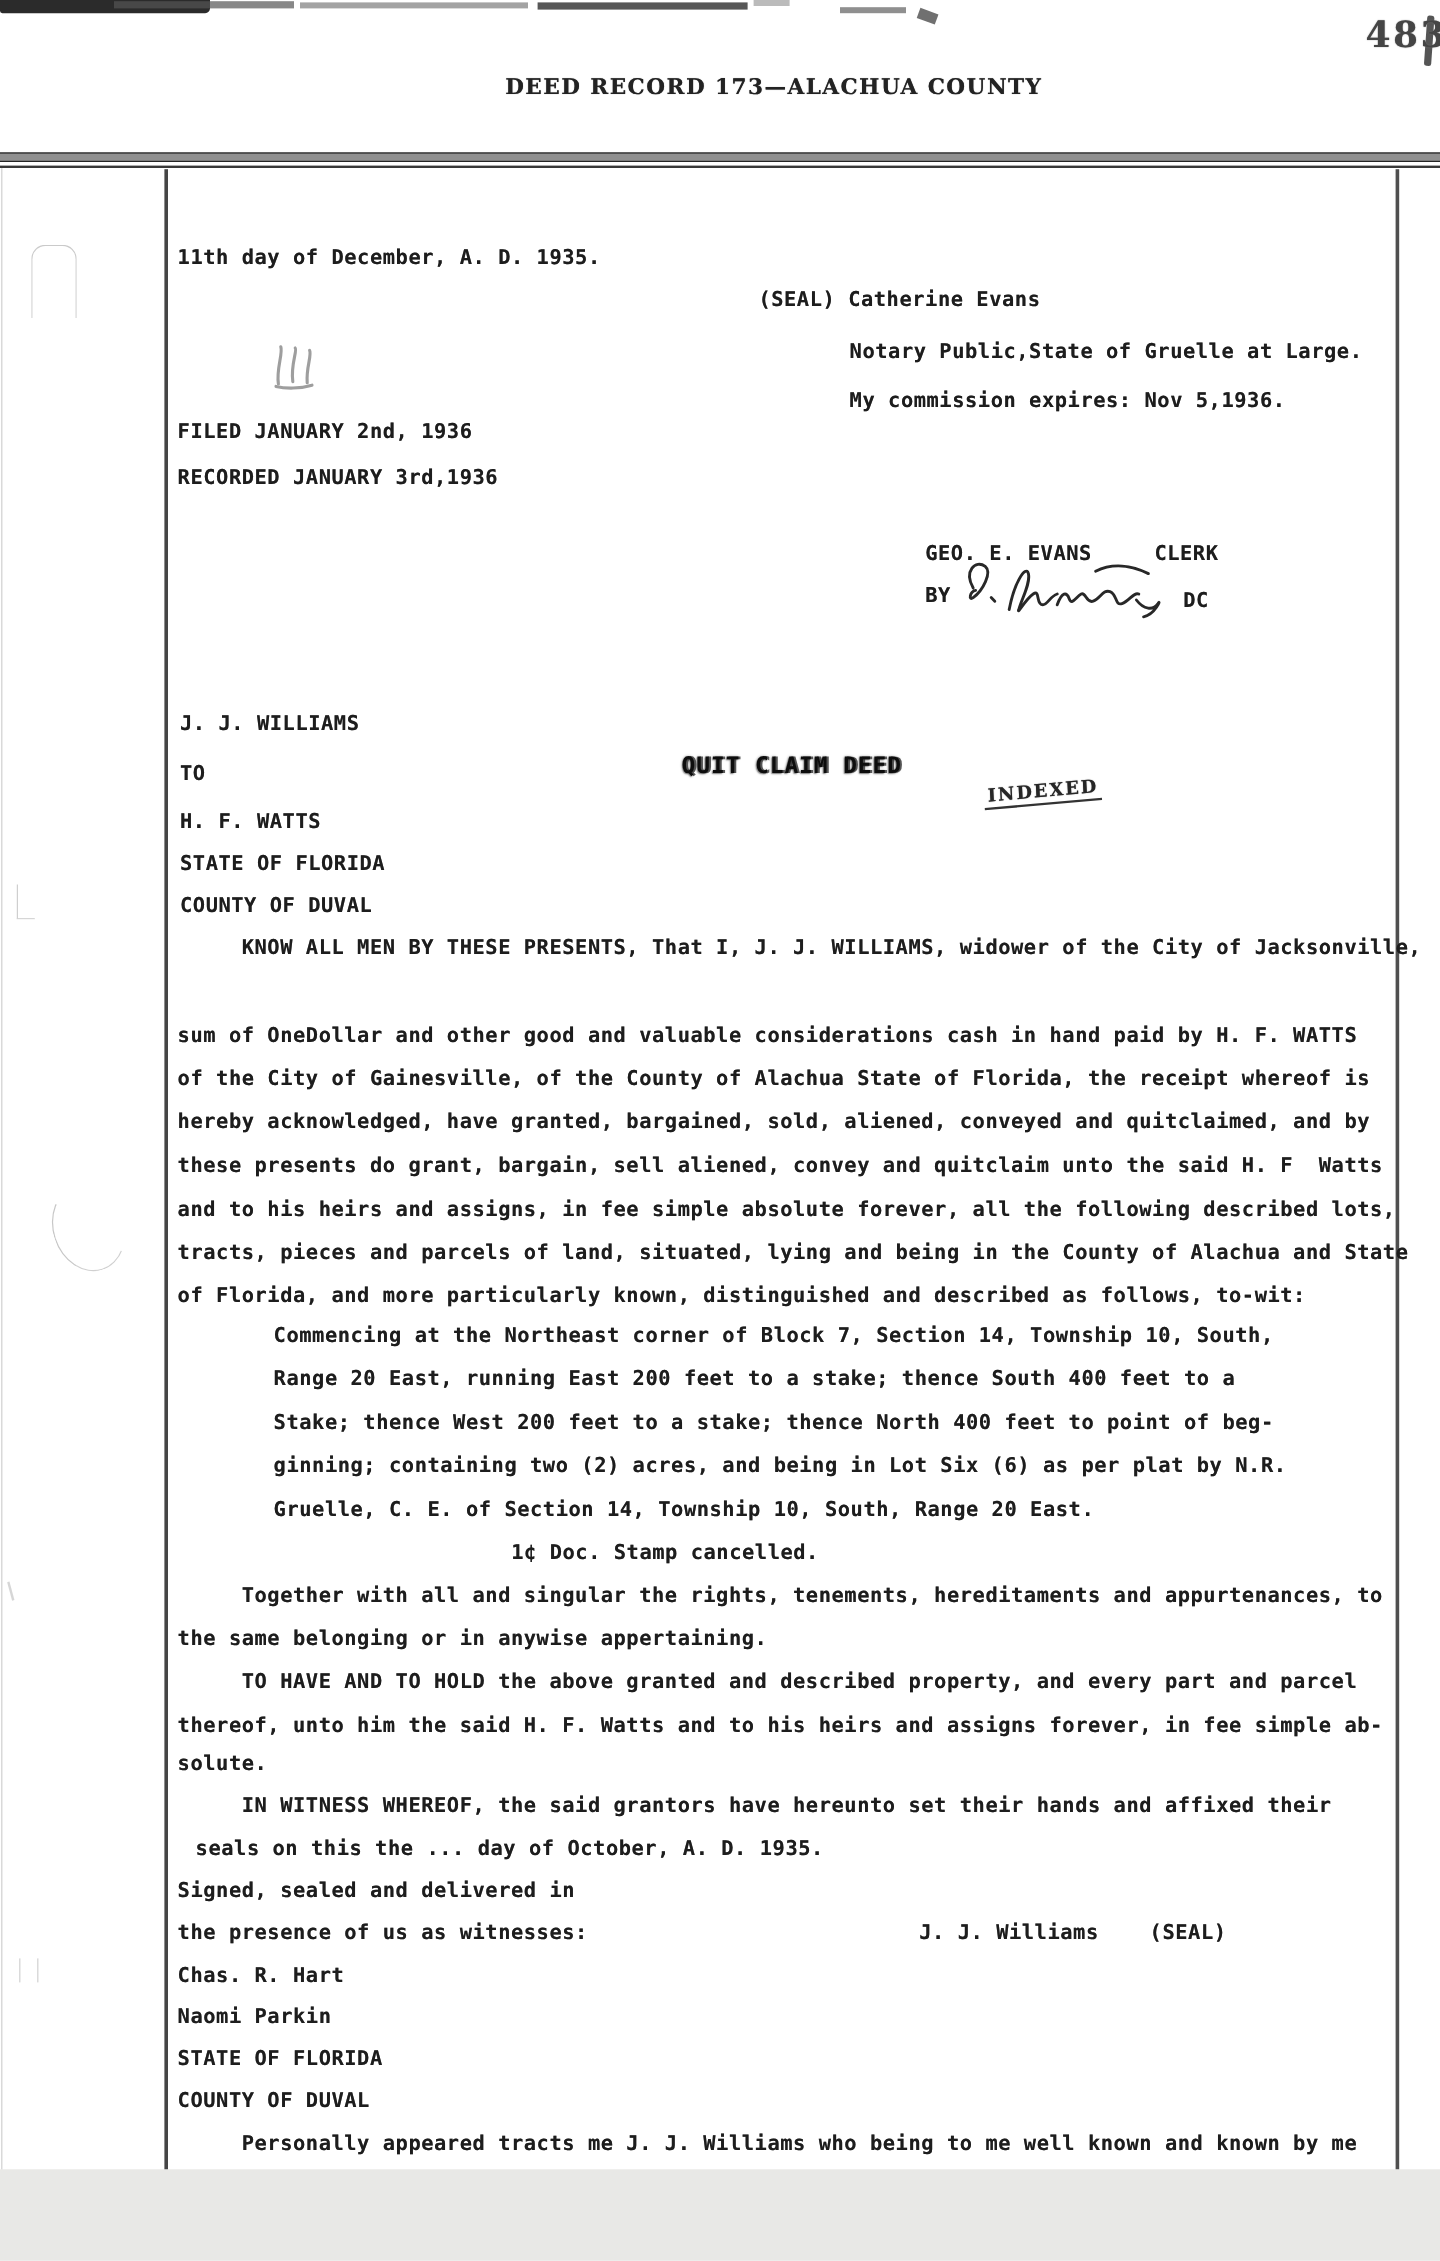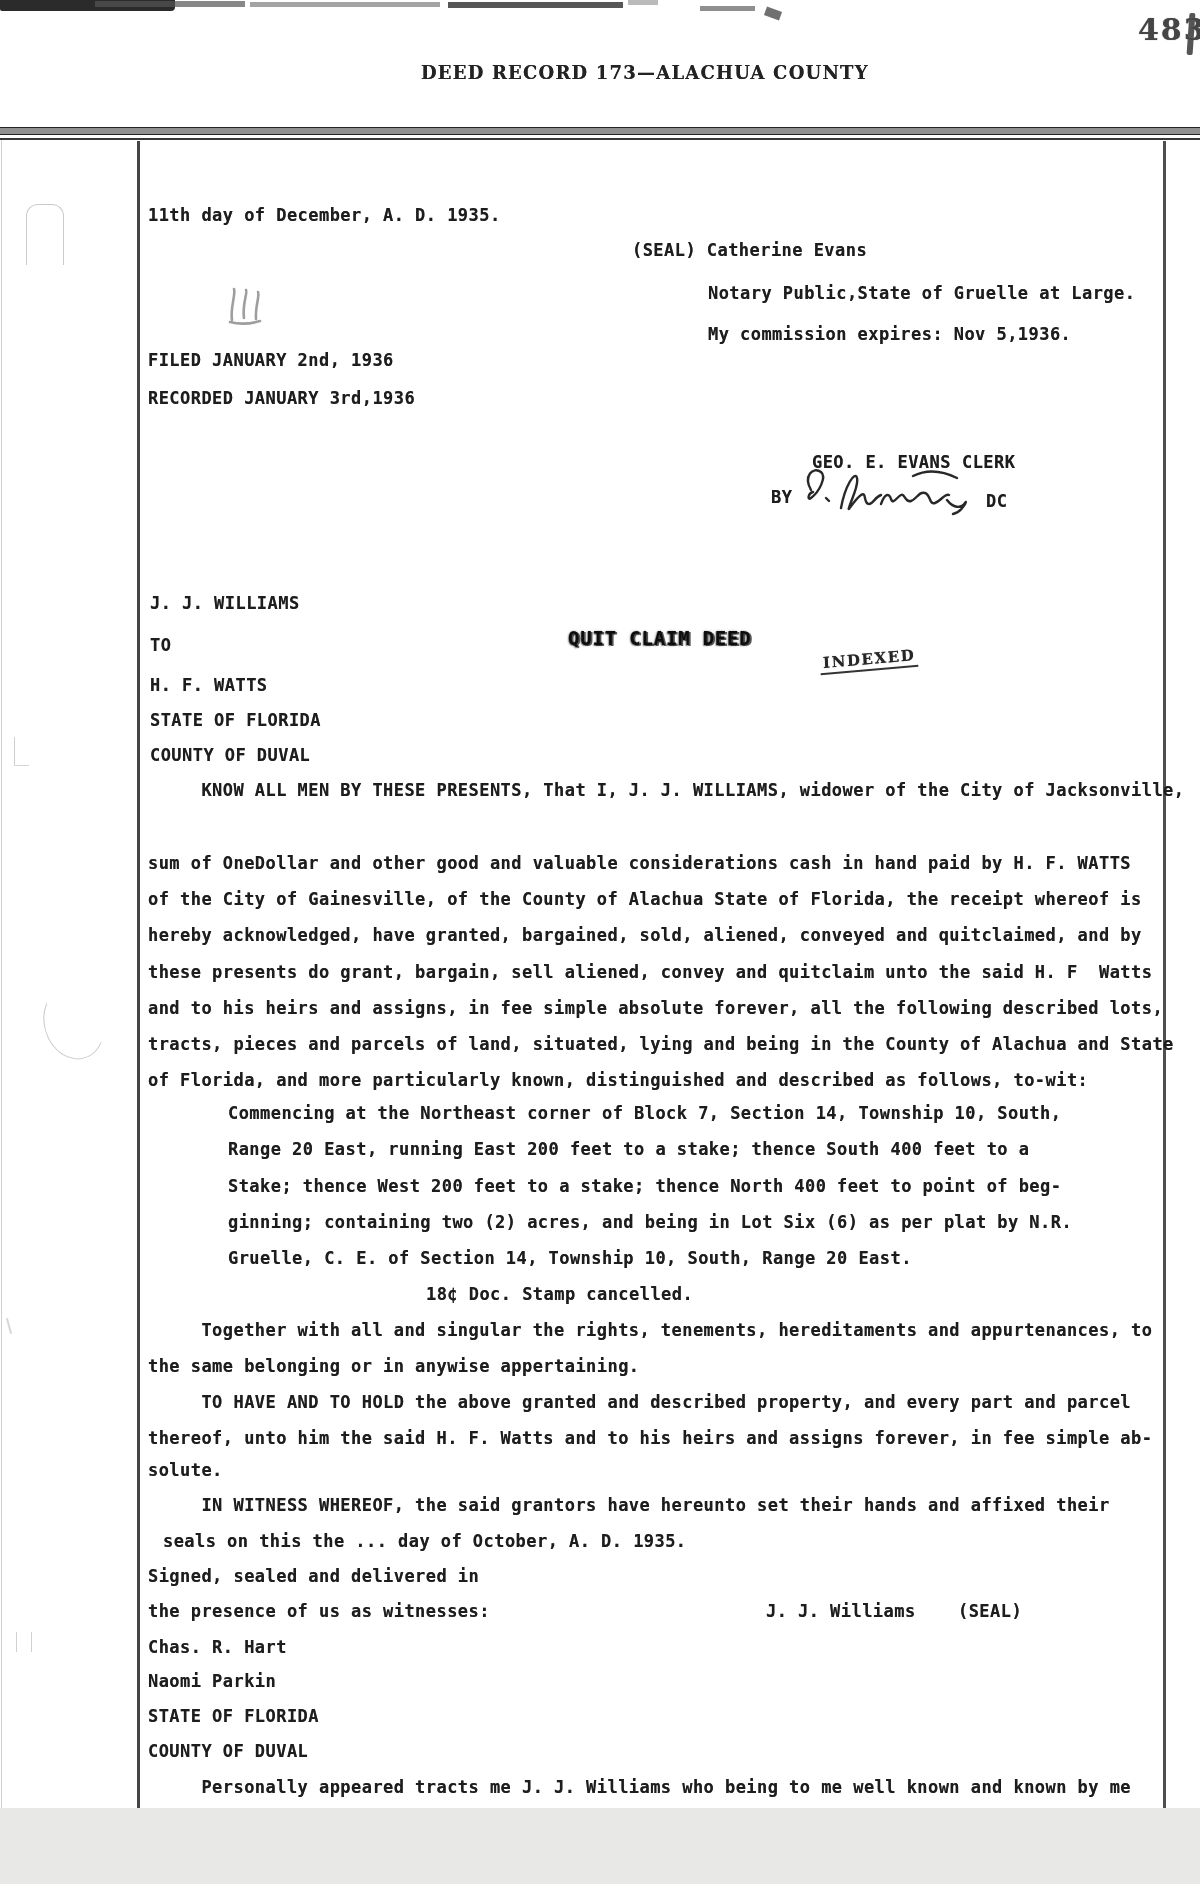--- a/index.html
+++ b/index.html
@@ -94,21 +94,21 @@
       <path d="M10,36 C8,24 14,10 12,5"></path>
       <path d="M22,34 C20,20 26,8 24,6"></path>
       <path d="M34,35 C33,22 38,12 36,8"></path>
       <path d="M8,38 C16,40 28,40 38,37"></path>
     </g>
   </svg>
 
   <div class="ln" style="left:148px;top:350px;">FILED JANUARY 2nd, 1936</div>
   <div class="ln" style="left:148px;top:388px;">RECORDED JANUARY 3rd,1936</div>
 
-  <div class="ln" style="left:812px;top:452px;">GEO. E. EVANS</div>
+  <div class="ln" style="left:771px;top:452px;">GEO. E. EVANS</div>
   <div class="ln" style="left:962px;top:452px;">CLERK</div>
   <div class="ln" style="left:771px;top:487px;">BY</div>
   <div class="ln" style="left:986px;top:491px;">DC</div>
   <svg style="left:795px;top:462px;" width="180" height="58" viewBox="0 0 180 58">
     <g fill="none" stroke="#161616" stroke-width="2.4" stroke-linecap="round" opacity=".92">
       <path d="M16,28 C8,14 18,4 26,10 C32,15 24,30 16,36 C12,39 13,31 18,30"></path>
       <path d="M31,36 l3,3"></path>
       <path d="M46,46 C50,24 60,8 62,16 C64,24 56,38 54,46 C52,51 60,37 66,33 C72,29 68,42 74,42 C78,42 80,35 86,33"></path>
       <path d="M86,42 C90,31 94,31 96,37 C98,43 102,35 106,33 C110,31 110,41 116,39 C122,37 124,29 130,31 C136,33 134,43 140,41 C146,39 150,31 154,33"></path>
       <path d="M118,14 C132,7 148,9 162,16"></path>
@@ -132,21 +132,21 @@
   <div class="ln" style="left:148px;top:998px;">and to his heirs and assigns, in fee simple absolute forever, all the following described lots,</div>
   <div class="ln" style="left:148px;top:1034px;">tracts, pieces and parcels of land, situated, lying and being in the County of Alachua and State</div>
   <div class="ln" style="left:148px;top:1070px;">of Florida, and more particularly known, distinguished and described as follows, to-wit:</div>
 
   <div class="ln" style="left:228px;top:1103px;">Commencing at the Northeast corner of Block 7, Section 14, Township 10, South,</div>
   <div class="ln" style="left:228px;top:1139px;">Range 20 East, running East 200 feet to a stake; thence South 400 feet to a</div>
   <div class="ln" style="left:228px;top:1176px;">Stake; thence West 200 feet to a stake; thence North 400 feet to point of beg-</div>
   <div class="ln" style="left:228px;top:1212px;">ginning; containing two (2) acres, and being in Lot Six (6) as per plat by N.R.</div>
   <div class="ln" style="left:228px;top:1248px;">Gruelle, C. E. of Section 14, Township 10, South, Range 20 East.</div>
 
-  <div class="ln" style="left:426px;top:1284px;">18¢ Doc. Stamp cancelled.</div>
+  <div class="ln" style="left:426px;top:1284px;">1¢ Doc. Stamp cancelled.</div>
 
   <div class="ln" style="left:148px;top:1320px;">     Together with all and singular the rights, tenements, hereditaments and appurtenances, to</div>
   <div class="ln" style="left:148px;top:1356px;">the same belonging or in anywise appertaining.</div>
 
   <div class="ln" style="left:148px;top:1392px;">     TO HAVE AND TO HOLD the above granted and described property, and every part and parcel</div>
   <div class="ln" style="left:148px;top:1428px;">thereof, unto him the said H. F. Watts and to his heirs and assigns forever, in fee simple ab-</div>
   <div class="ln" style="left:148px;top:1460px;">solute.</div>
 
   <div class="ln" style="left:148px;top:1495px;">     IN WITNESS WHEREOF, the said grantors have hereunto set their hands and affixed their</div>
   <div class="ln" style="left:148px;top:1531px;margin-left:15px;">seals on this the ... day of October, A. D. 1935.</div>

